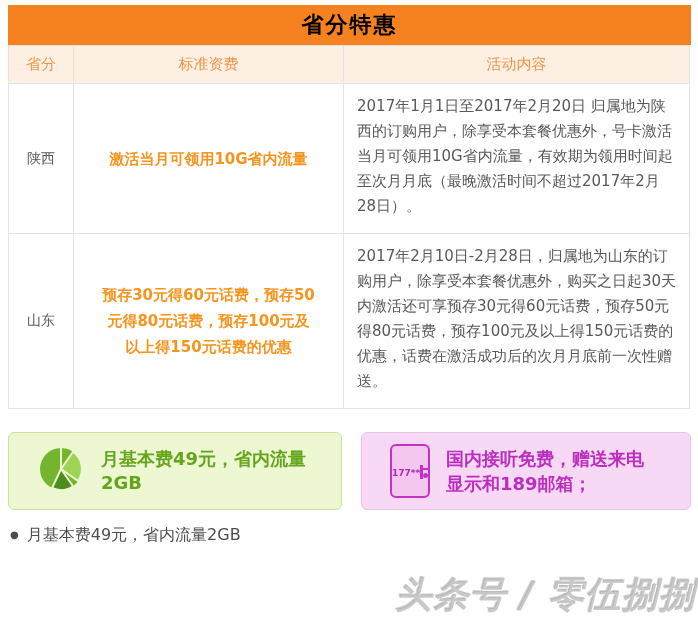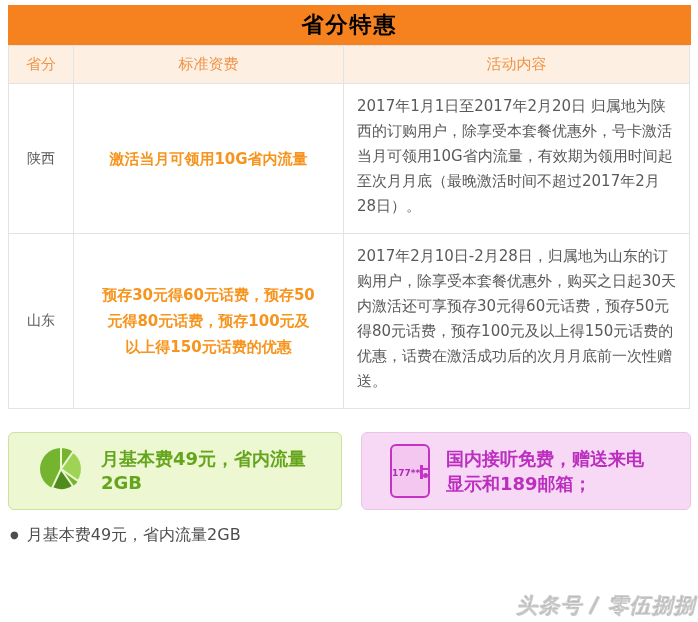--- a/index.html
+++ b/index.html
@@ -107,21 +107,21 @@
   
   .notes{margin-top:11px;color:#4d4d4f;font-size:16px;}
   .bullet{line-height:28px;display:flex;align-items:baseline;}
   .bullet:before{
     content:"●";font-size:10px;margin:0 8px 0 2px;position:relative;top:-2px;
   }
 
   
   .watermark{
     position:absolute;right:2px;bottom:2px;
-    font-size:21px;font-weight:bold;font-style:italic;
+    font-size:36px;font-weight:bold;font-style:italic;
     color:rgba(170,170,170,0.62);
     text-shadow:1px 1px 0 rgba(255,255,255,0.9),-1px -1px 0 rgba(120,120,120,0.35);
     white-space:nowrap;letter-spacing:1px;
   }
 </style>
 </head>
 <body>
 
 <div class="wrap">
 

